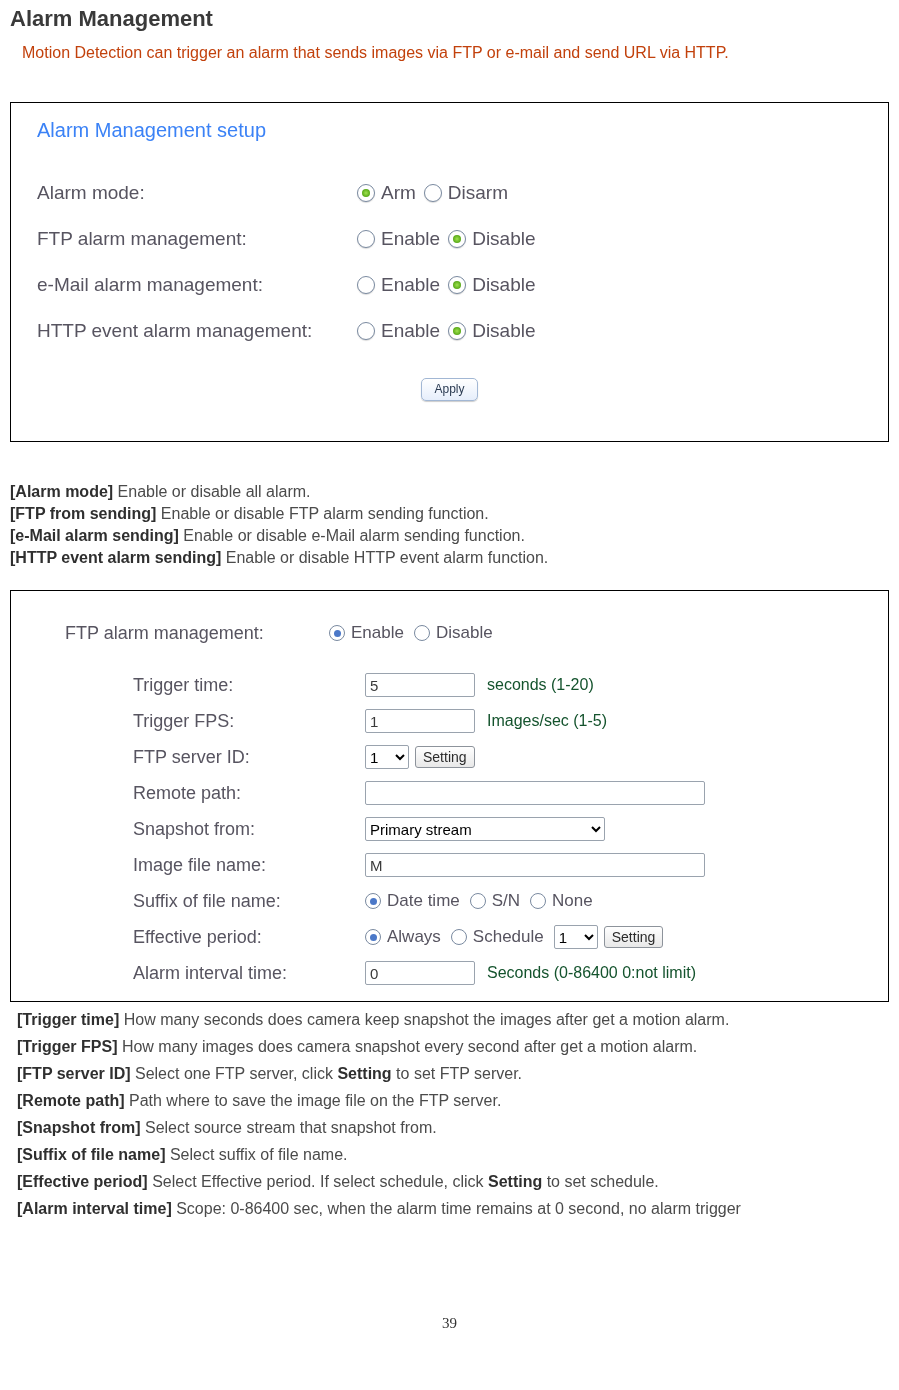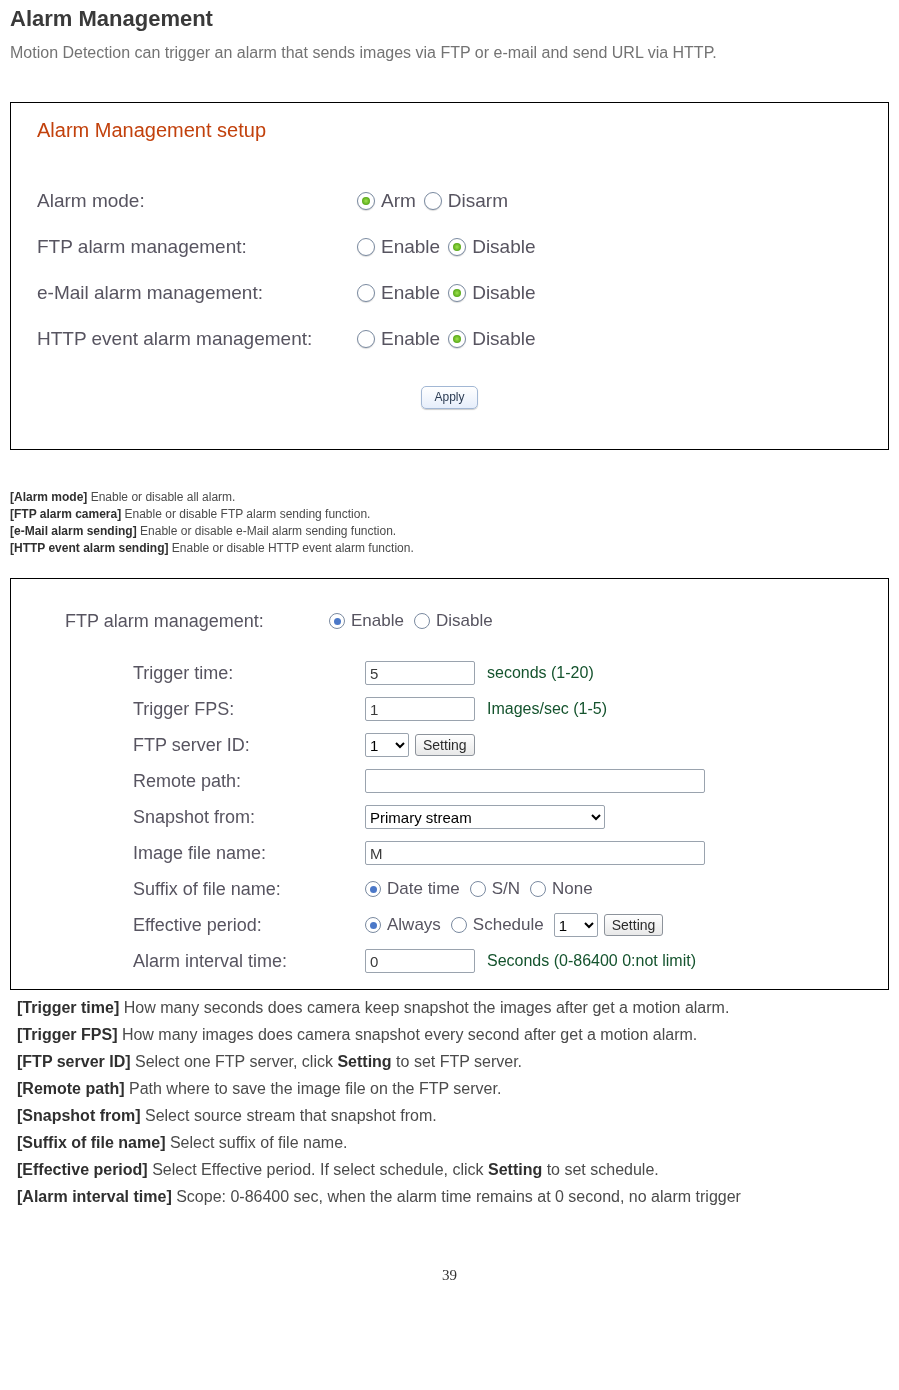--- a/index.html
+++ b/index.html
@@ -11,35 +11,35 @@
     width: 879px;
     background: #ffffff;
   }
   h2.title {
     color: #3a3a3a;
     font-weight: bold;
     font-size: 22px;
     margin: 6px 0 12px 0;
   }
   p.intro {
-    color: #737373;
-    margin: 0 0 40px 0;
+    color: #c2410c;
+    margin: 0 0 40px 12px;
   }
   .shot {
     border: 1px solid #000;
     padding: 16px 0 40px 26px;
     margin: 0 0 30px 0;
     font-family: Verdana, Arial, sans-serif;
     color: #575460;
     font-size: 19px;
   }
   .shot .hdr {
     font-size: 20px;
-    color: #c2410c;
-    margin-bottom: 24px;
+    color: #3b82f6;
+    margin-bottom: 16px;
   }
   .row {
     display: flex;
     align-items: flex-end;
     height: 46px;
   }
   .lbl {
     width: 320px;
     white-space: nowrap;
   }
@@ -80,21 +80,21 @@
     background: linear-gradient(#ffffff, #e6eefb);
     color: #2b3b52;
     font-family: Verdana, Arial, sans-serif;
     font-size: 12px;
     box-shadow: 0 1px 1px rgba(0,0,0,.2);
     margin-left: -26px;
   }
   .defs p {
     margin: 2px 0 0 0;
     color: #4b4b4b;
-    font-size: 12px;
+    font-size: 16px;
     line-height: 1.25;
   }
   .defs strong {
     color: #2f2f2f;
     font-weight: bold;
   }
   .defs2 p { margin: 7px; font-size:16px; line-height:1.25; color:#4b4b4b;}
   .defs2 strong { color:#2f2f2f; }
   .defs2 .justify { text-align: justify; }
 
@@ -138,21 +138,21 @@
     margin-left:6px;
   }
   .rb2 {
     width:14px;height:14px;border:1.5px solid #7a8aa0;border-radius:50%;
     display:inline-flex;align-items:center;justify-content:center;
     margin-right:6px;background:#fff;
   }
   .rb2 .inner{width:7px;height:7px;border-radius:50%;background:#4b78c8;}
   .radio2{display:inline-flex;align-items:center;margin-right:10px;font-size:17px;color:#575460;}
 
-  .pagenum { text-align:center; font-family: 'Times New Roman', serif; font-size:15px; color:#333; margin-top:60px; }
+  .pagenum { text-align:center; font-family: 'Times New Roman', serif; font-size:15px; color:#333; margin-top:96px; }
 </style>
 </head>
 <body>
 
 <h2 class="title">Alarm Management</h2>
 <p class="intro">Motion Detection can trigger an alarm that sends images via FTP or e-mail and send URL via HTTP.</p>
 
 <div class="shot">
   <div class="hdr">Alarm Management setup</div>
 
@@ -212,21 +212,21 @@
     </span>
   </div>
 
   <div class="apply-wrap">
     <span class="apply-btn">Apply</span>
   </div>
 </div>
 
 <div class="defs" style="margin:40px 0 0 0;">
   <p><strong>[Alarm mode]</strong><span> Enable or disable all alarm.</span></p>
-  <p><strong>[FTP alarm camera]</strong><span> Enable or disable FTP alarm sending function.</span></p>
+  <p><strong>[FTP from sending]</strong><span> Enable or disable FTP alarm sending function.</span></p>
   <p><strong>[e-Mail alarm sending]</strong><span> Enable or disable e-Mail alarm sending function.</span></p>
   <p><strong>[HTTP event alarm sending]</strong><span> Enable or disable HTTP event alarm function.</span></p>
 </div>
 
 <div class="shot2">
   <div class="srow first">
     <span class="lbl2" style="width:264px;">FTP alarm management:</span>
     <span class="radio2">
       <span class="rb2">
           <span class="inner"></span>

